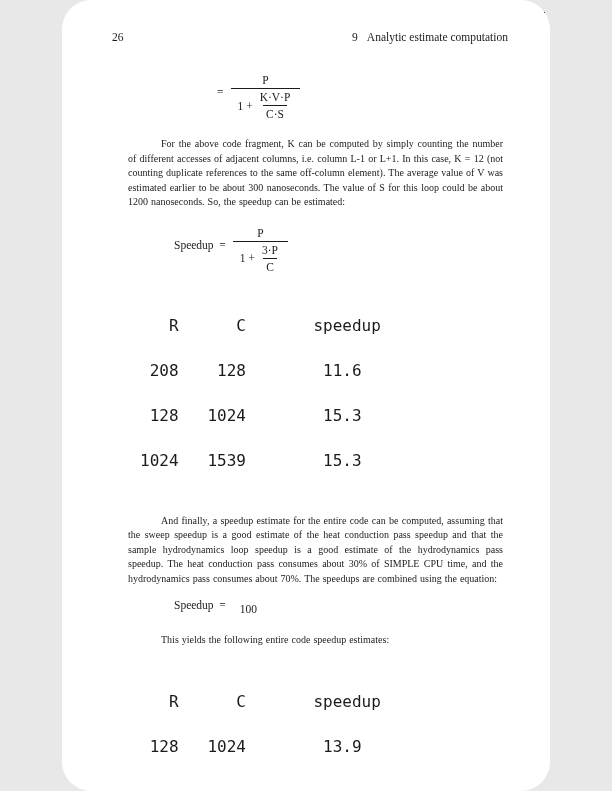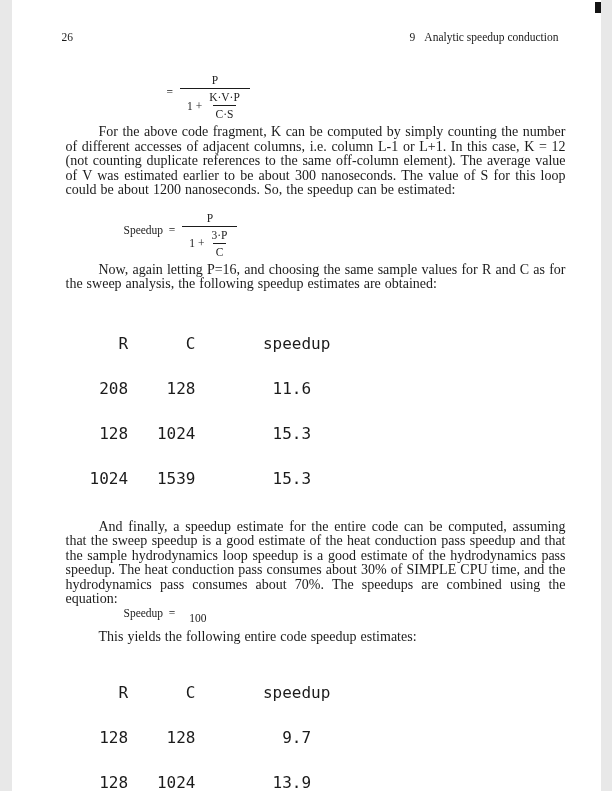--- a/index.html
+++ b/index.html
@@ -1,41 +1,42 @@
 <!DOCTYPE html>
 <html style="--paper: #ffffff; --ink: #1b1b1b;"><head>
 <meta charset="utf-8">
 <style>
   :root { --paper:#ffffff; --ink:#1b1b1b; }
   * { box-sizing: border-box; }
   html,body { margin:0; padding:0; background:#e8e8e8; }
   .page {
     position: relative;
-    width: 589px; height: 791px;
+    width: 488px; height: 791px;
     margin: 0 auto;
     background: var(--paper);
     color: var(--ink);
     font-family: "Liberation Serif", serif;
     overflow: hidden;
     padding: 30px 31px 0 50px;
+    border-radius: 29px;
   }
   .corner-mark {
     position: absolute; top: 2px; right: 0;
     width: 6px; height: 11px;
     background: #141414;
   }
   .header-row {
     display: flex; justify-content: space-between;
     font-size: 11.5px; line-height: 14px;
   }
   .running-header { margin-right: 11px; }
   .running-header .sec-num { margin-right: 9px; }
   p.body-para {
-    margin: 4px; padding: 0;
-    font-size: 14px; line-height: 14.5px;
+    margin: 16px; padding: 0;
+    font-size: 10px; line-height: 14.5px;
     text-align: justify; text-indent: 33px;
     word-spacing: 0.5px;
   }
   .p1 { margin-top: 9px; }
   .p2 { margin-top: 9px; }
   .p3 { margin-top: 9px; }
   .p4 { margin-top: 9px; }
   .equation {
     display: flex; align-items: center;
     font-size: 11.5px; line-height: 14px;
@@ -65,21 +66,21 @@
 </head>
 <body>
 
 <div class="page">
 
   <div class="corner-mark"></div>
 
   <div class="header-row">
     <span>26</span>
     <span class="running-header">
-      <span class="sec-num">9</span><span>Analytic speedup conduction</span>
+      <span class="sec-num">9</span><span>Analytic estimate computation</span>
     </span>
   </div>
 
   <div class="equation eq1">
     <span class="lhs">=</span>
     <span class="frac">
       <span class="num">P</span>
       <span class="den">
         <span>1 +</span>
         <span class="frac">
@@ -103,21 +104,20 @@
         <span class="frac">
           <span class="num">3·P</span>
           <span class="den">
               <span>C</span>
             </span>
         </span>
       </span>
     </span>
   </div>
 
-  <p class="body-para p2">Now, again letting P=16, and choosing the same sample values for R and C as for the sweep analysis, the following speedup estimates are obtained:</p>
 
   <div class="mono-table t1">
     <div>   R      C       speedup</div>
     <div> 208    128        11.6</div>
     <div> 128   1024        15.3</div>
     <div>1024   1539        15.3</div>
   </div>
 
   <p class="body-para p3">And finally, a speedup estimate for the entire code can be computed, assuming that the sweep speedup is a good estimate of the heat conduction pass speedup and that the sample hydrodynamics loop speedup is a good estimate of the hydrodynamics pass speedup. The heat conduction pass consumes about 30% of SIMPLE CPU time, and the hydrodynamics pass consumes about 70%. The speedups are combined using the equation:</p>
 
@@ -125,18 +125,17 @@
     <span class="lhs">Speedup  =</span>
     <span class="frac">
       <span class="num">100</span>
     </span>
   </div>
 
   <p class="body-para p4">This yields the following entire code speedup estimates:</p>
 
   <div class="mono-table t2">
     <div>   R      C       speedup</div>
-    <div> 128    128         9.7</div>
     <div> 128   1024        13.9</div>
     
   </div>
 
 </div>
 
 </body></html>

